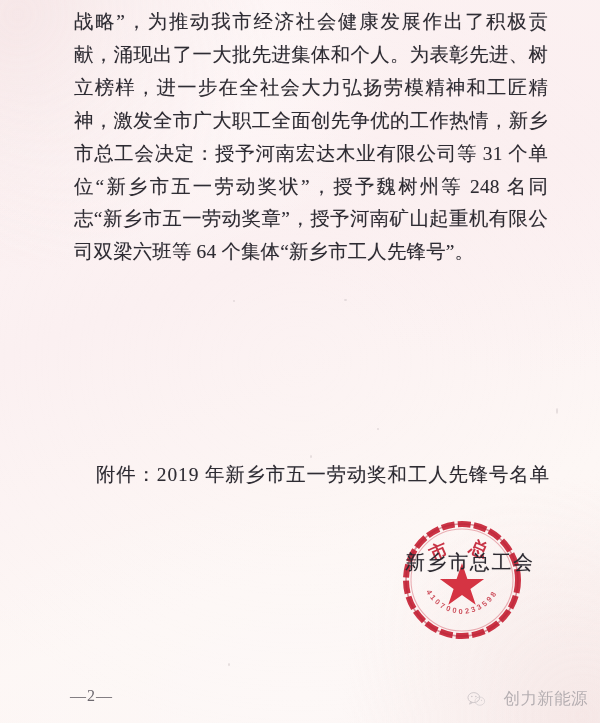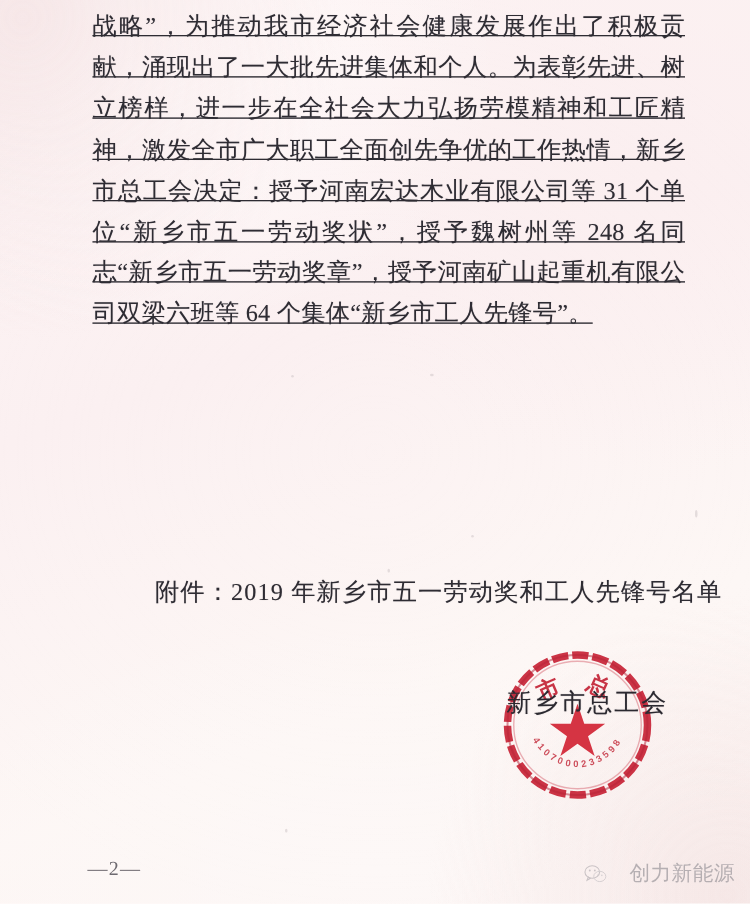--- a/index.html
+++ b/index.html
@@ -49,27 +49,26 @@
   p.para {
     margin: 0;
     font-size: 19.4px;
     line-height: 32.9px;
     color: #2e2c33;
     text-align: justify;
     text-justify: inter-ideograph;
     letter-spacing: 0.2px;
     font-family: "Liberation Serif", "DejaVu Serif", serif;
     text-shadow: 0 0 0.7px rgba(60,58,66,0.35);
-    text-decoration: underline;
   }
   p.para.indent { text-indent: 2em; }
 
   .attach {
     position: absolute;
-    left: 124px;
+    left: 96px;
     top: 460px;
     font-size: 19.4px;
     line-height: 30px;
     color: #2e2c33;
     letter-spacing: 0.9px;
     white-space: nowrap;
     text-shadow: 0 0 0.7px rgba(60,58,66,0.35);
   }
 
   

